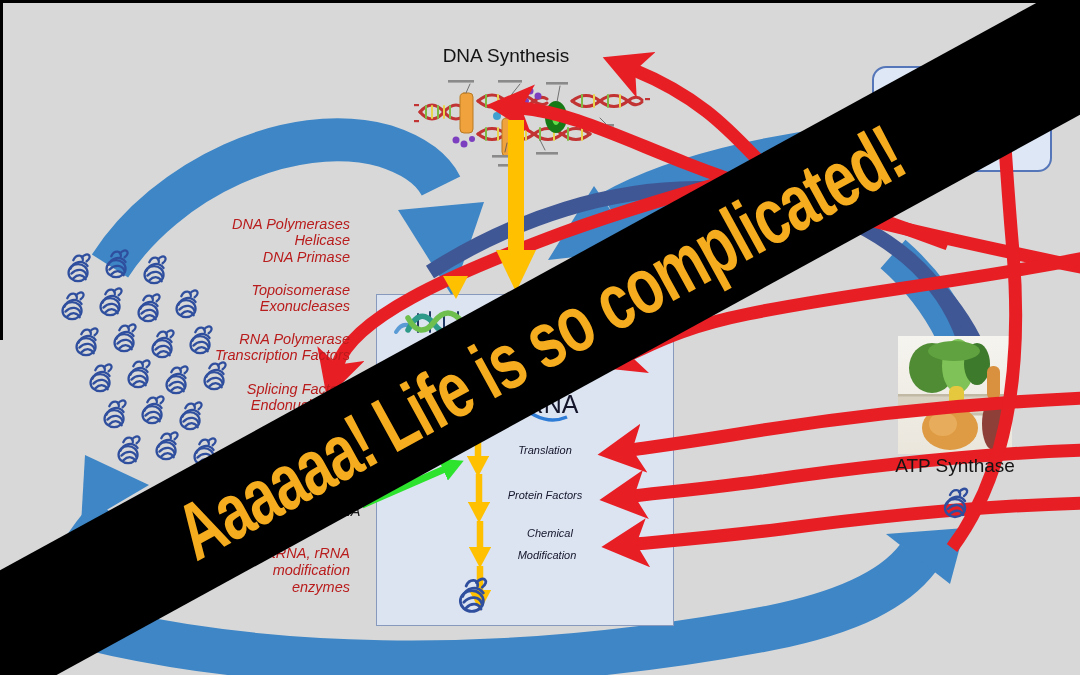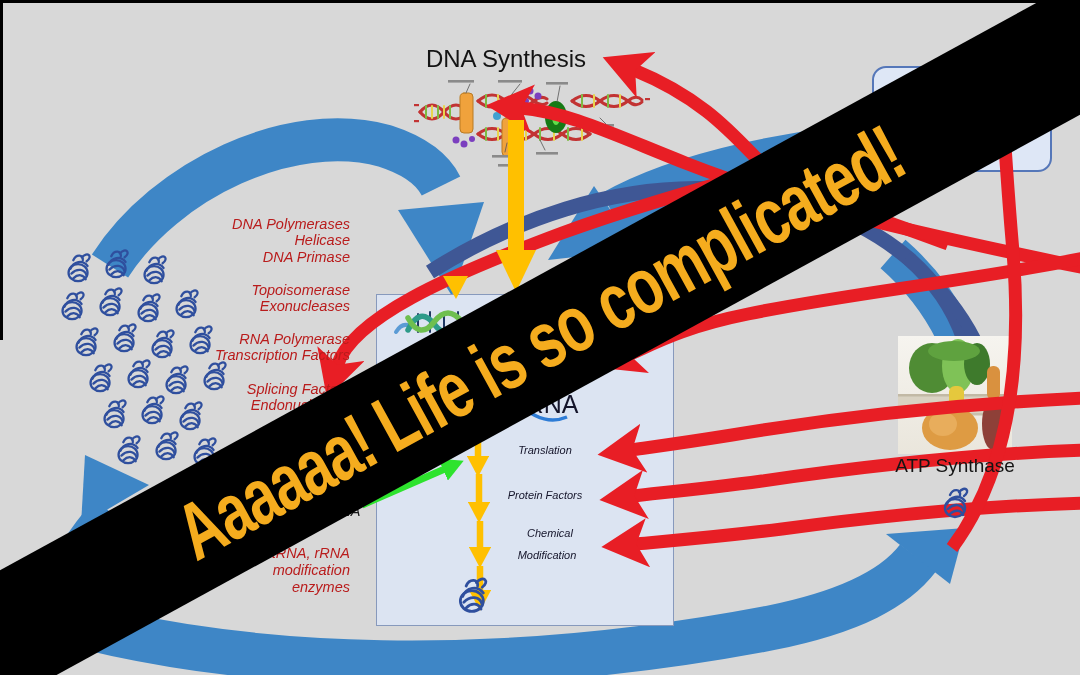--- a/index.html
+++ b/index.html
@@ -5,21 +5,21 @@
   html,body{margin:0;padding:0;background:#555;}
   #stage{position:relative;width:1080px;height:675px;background:#D8D8D8;overflow:hidden;
          font-family:"Liberation Sans", sans-serif;color:#1a1a1a;}
   svg{position:absolute;left:0;top:0;pointer-events:none;}
   .abs{position:absolute;}
   .ctr{text-align:center;}
   .enz{position:absolute;left:145px;width:205px;text-align:right;
        font-style:italic;font-size:14.5px;line-height:15px;color:#b91c1c;}
   .boxlbl{font-style:italic;font-size:11px;color:#14142a;}
   .big{font-size:19px;color:#141414;}
-  #title{left:396px;top:45px;width:220px;font-size:24px;color:#141414;}
+  #title{left:396px;top:45px;width:220px;font-size:19px;color:#141414;}
   #rna{left:502px;top:390px;width:100px;font-size:25px;font-style:normal;color:#14142a;}
   #lbl-translation{left:465px;top:444px;width:160px;}
   #lbl-folding{left:455px;top:489px;width:180px;}
   #lbl-chemical{left:470px;top:527px;width:160px;}
   #lbl-modification{left:462px;top:549px;width:170px;}
   #lbl-protein{left:500px;top:572px;width:120px;font-size:25px;font-style:normal;color:#14142a;}
   #mrna{left:289px;top:503px;width:100px;font-style:italic;font-size:14.5px;}
   #atp-label{left:880px;top:455px;width:150px;}
   #product-label{left:847px;top:517px;width:182px;}
   #process-box{left:376px;top:294px;width:296px;height:330px;background:#DCE4F2;

